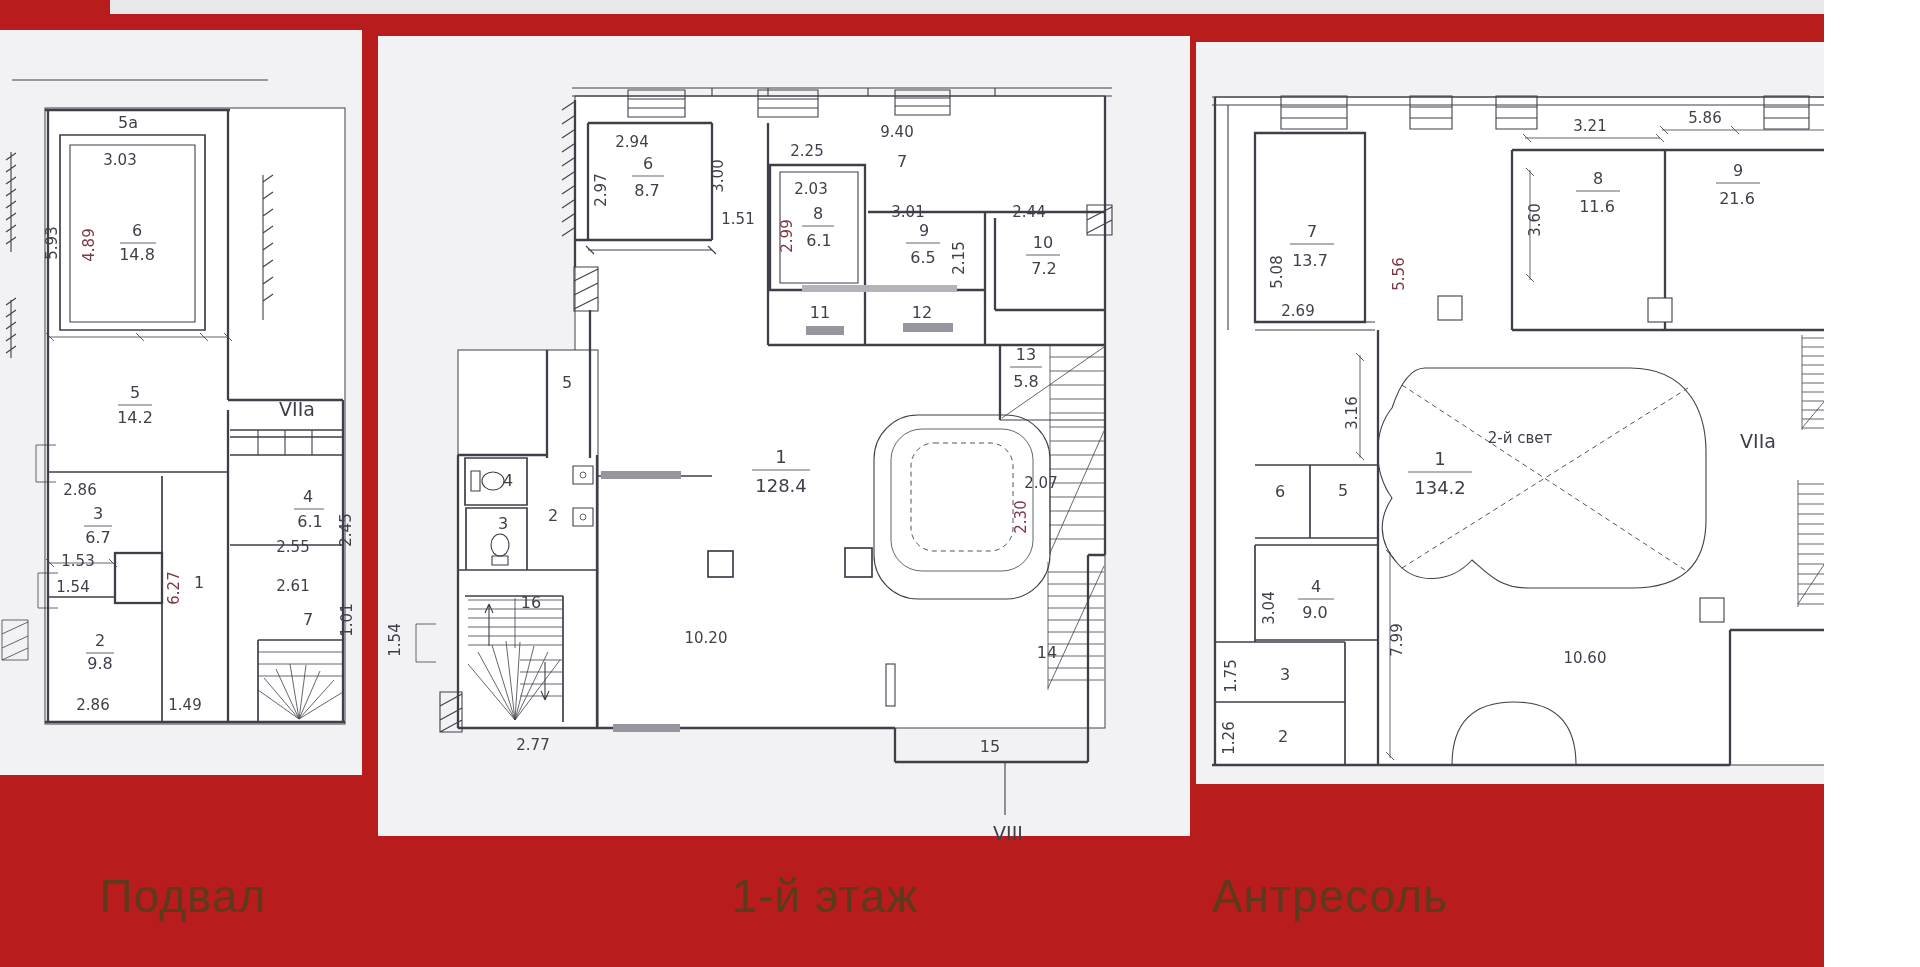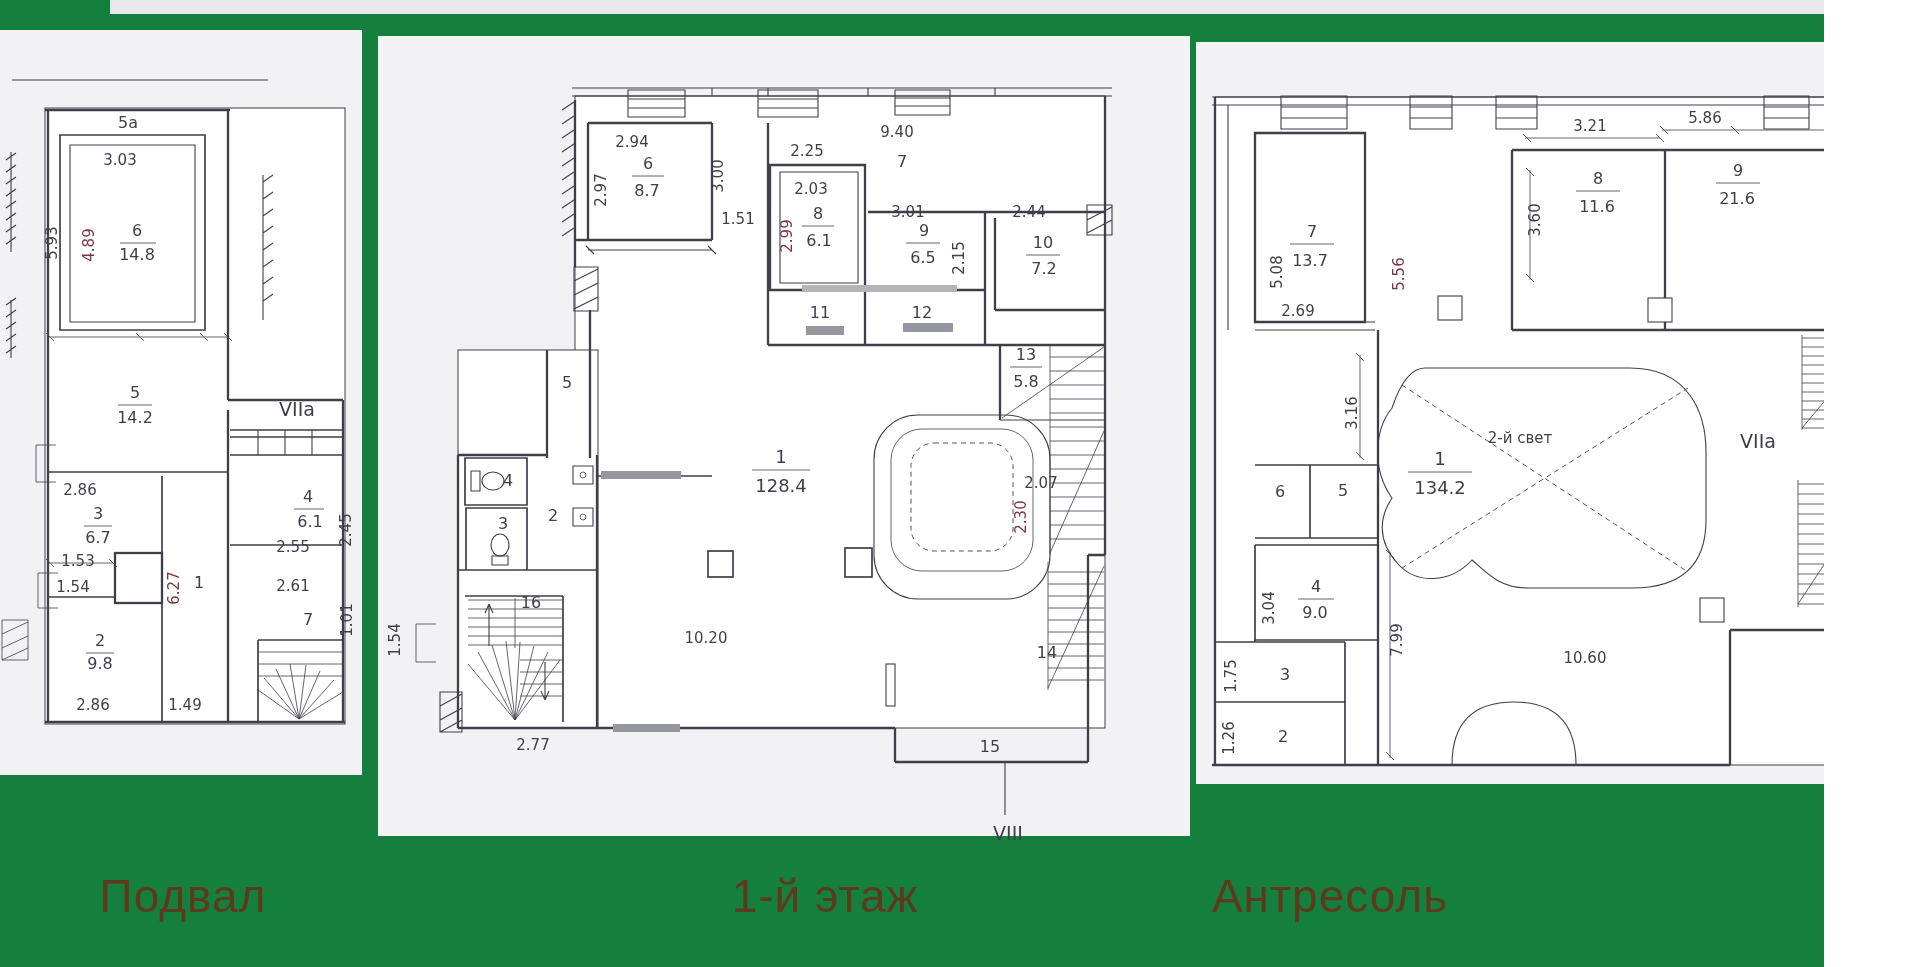--- a/index.html
+++ b/index.html
@@ -1,16 +1,16 @@
 <!DOCTYPE html>
 <html style="--ink: #3f3f4a; --red: #7d3845; --caption: #5e3a1d; --paper: #f2f2f4; --band: #e9e9ec; --sill: #96969e;"><head>
 <meta charset="utf-8">
 <style>
   html,body{margin:0;padding:0;background:#ffffff;}
-  #root{position:relative;width:1824px;height:967px;background:#15803d;overflow:hidden;}
+  #root{position:relative;width:1824px;height:967px;background:#b91c1c;overflow:hidden;}
   svg{display:block;}
   text{font-family:"DejaVu Sans","Liberation Sans",sans-serif;fill:var(--ink,#3f3f4a);}
   .dim{font-size:15px;}
   .num{font-size:16px;}
   .big{font-size:18px;}
   .zone{font-size:19px;}
   .red{fill:var(--red,#7d3845);}
   .cap{font-size:46px;fill:var(--caption,#5e3a1d);font-family:"Liberation Sans",sans-serif;letter-spacing:1px;}
   path,rect,ellipse,circle,line{stroke:var(--ink,#3f3f4a);fill:none;}
   .w24{stroke-width:2.3;}

